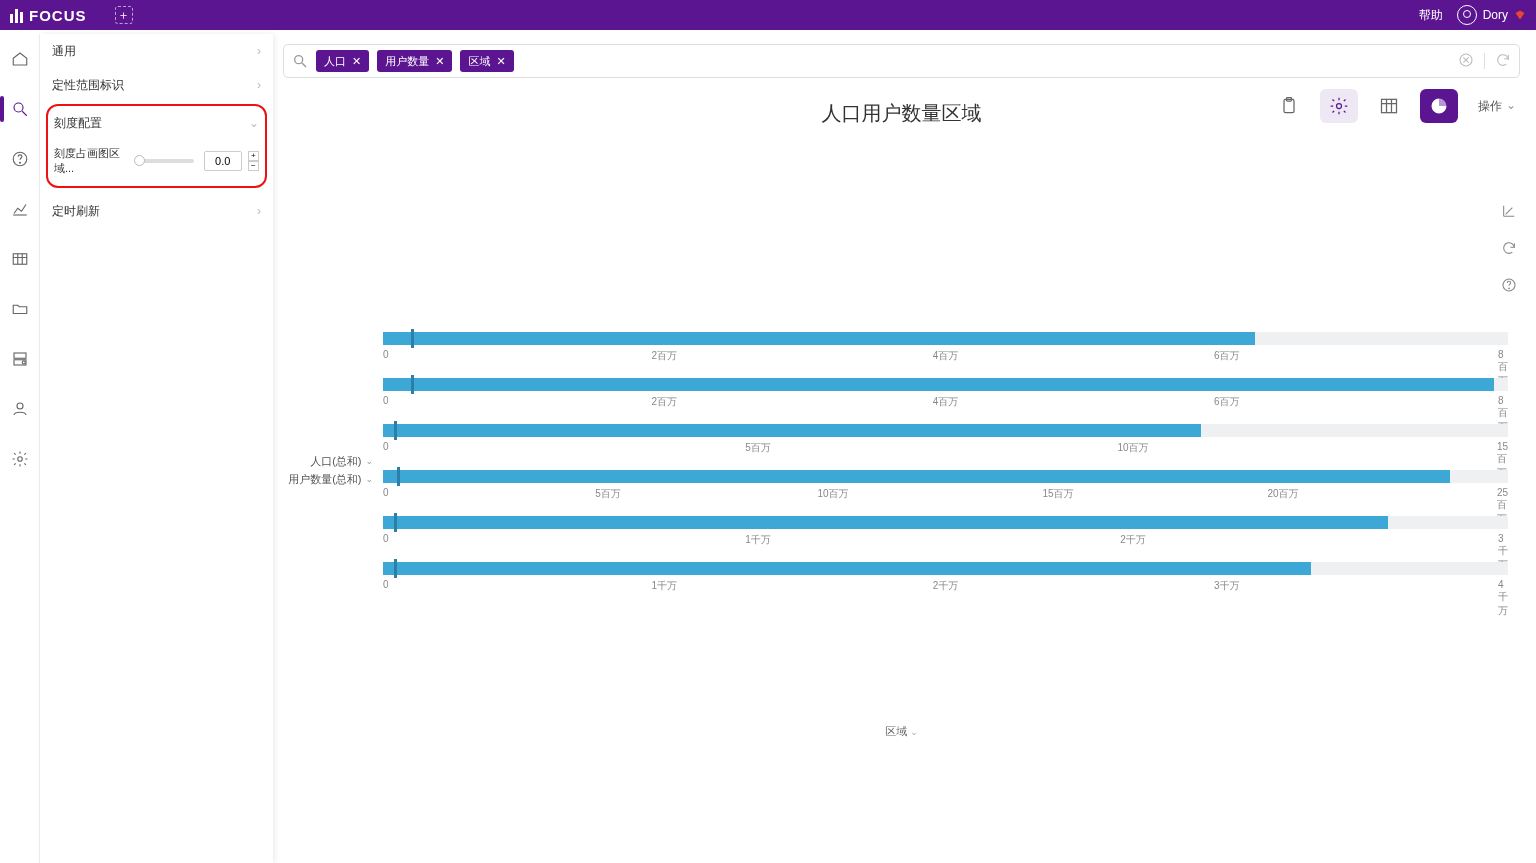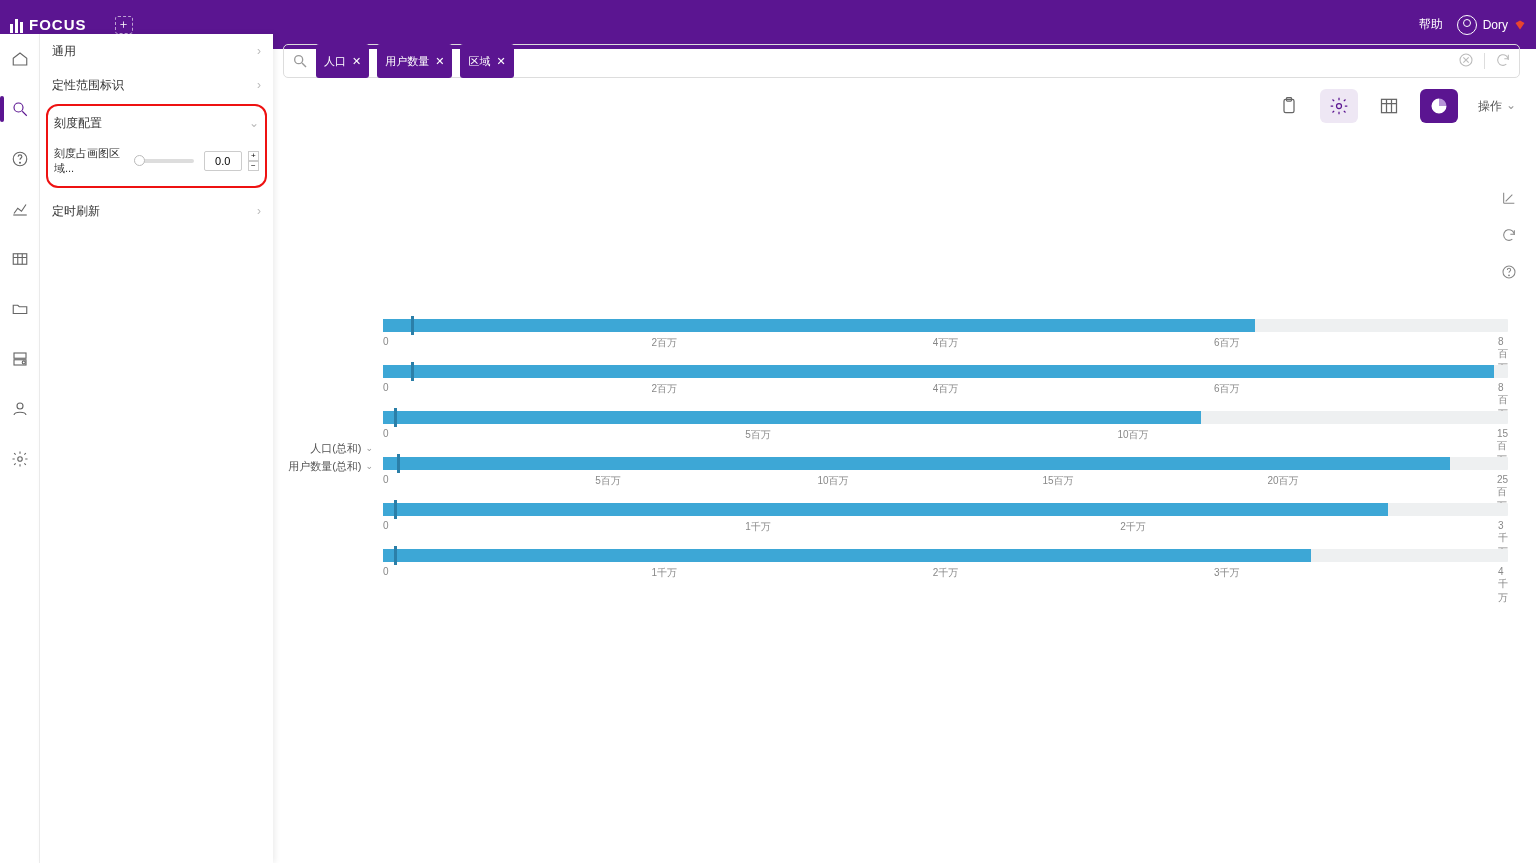--- a/index.html
+++ b/index.html
@@ -1,19 +1,19 @@
 <!DOCTYPE html>
 <html><head>
 <meta charset="utf-8">
 <style>
   * { box-sizing: border-box; margin: 0; padding: 0; }
   html, body { width: 1536px; height: 863px; font-family: "Microsoft YaHei", Arial, sans-serif; font-size: 12px; color: #333; background: #fff; overflow: hidden; }
 
   
-  .topbar { height: 49px; background: #5b1591; color: #fff; display: flex; align-items: center; padding: 13px 10px; }
+  .topbar { height: 30px; background: #5b1591; color: #fff; display: flex; align-items: center; padding: 13px 10px; }
   .logo-block { display: flex; align-items: center; gap: 6px; }
   .logo-bars { display: flex; align-items: flex-end; gap: 2px; height: 16px; }
   .logo-bars span { width: 3px; background: #fff; display: inline-block; }
   .logo-bars span:nth-child(1){height:9px} .logo-bars span:nth-child(2){height:14px} .logo-bars span:nth-child(3){height:11px}
   .logo-text { font-size: 15px; font-weight: 600; letter-spacing: 1px; }
   .add-tab { margin-left: 28px; width: 18px; height: 18px; border: 1px dashed rgba(255,255,255,.6); border-radius: 3px; display:flex;align-items:center;justify-content:center;color:#fff;font-size:12px;cursor:pointer;}
   .top-right { margin-left: auto; display: flex; align-items: center; gap: 14px; }
   .help-link { font-size: 12px; cursor:pointer;margin-left:16px; }
   .user-block { display:flex; align-items:center; gap:6px; cursor:pointer; }
   .avatar { width:20px;height:20px;border:1.5px solid #fff;border-radius:50%;display:flex;align-items:center;justify-content:center; }
@@ -43,21 +43,21 @@
   .slider-track{ flex:0 0 60px; height:4px; background:#ddd; border-radius:2px; position:relative; margin:0 4px;}
   .slider-thumb{ position:absolute; left:0; top:-4px; width:11px;height:11px;border-radius:50%;background:#fff;border:1px solid #bbb;}
   .num-field{ width:38px; height:20px; border:1px solid #ccc; border-radius:2px; font-size:11px; text-align:center; }
   .spin{ width:14px; display:flex;flex-direction:column; }
   .spin button{ height:10px;border:1px solid #ccc;background:#fff;font-size:8px;line-height:6px;padding:0;cursor:pointer;}
 
   
   .main{ position:absolute; top:34px; left:273px; right:0; bottom:0; padding:10px 16px 0 10px;}
   .query-bar{ height:34px; border:1px solid #ddd; border-radius:5px; display:flex; align-items:center; padding:0 8px; gap:8px;}
   .qb-search{ color:#888; }
-  .pill{ background:#5b1591; color:#fff; border-radius:3px; height:34px; display:flex;align-items:center; padding:0 8px; font-size:11px; gap:6px; cursor:default;}
+  .pill{ background:#5b1591; color:#fff; border-radius:3px; height:22px; display:flex;align-items:center; padding:0 8px; font-size:11px; gap:6px; cursor:default;}
   .pill .x{ cursor:pointer; font-size:11px;}
   .qb-right{ margin-left:auto; display:flex; align-items:center; gap:10px; color:#bbb;}
   .qb-right .icon{ cursor:pointer; }
   .qb-right .sep{ width:1px;height:16px;background:#ddd;}
 
   .toolbar{ display:flex; justify-content:flex-end; align-items:center; height:56px; padding-right:4px; gap:12px;}
   .tb-btn{ width:38px;height:34px;border-radius:6px;background:#fff;border:1px solid transparent;display:flex;align-items:center;justify-content:center;color:#444;cursor:pointer;}
   .tb-btn svg{width:20px;height:20px;fill:none;stroke:#666;stroke-width:1.5;}
   .tb-btn.light{ background:#eee7f4; }
   .tb-btn.light svg{stroke:#5b1591; fill:none;}
@@ -259,20 +259,21 @@
           <path d="M12 3a9 9 0 109 9h-9z" fill="#fff" stroke="none"></path>
           <path d="M12 3v9h9a9 9 0 00-9-9z" fill="#b794d8" stroke="none"></path>
         </svg>
       </div>
     <div class="op-link">
         <span>操作</span>
         <span style="color:#999">⌄</span>
       </div>
   </div>
 
+  <div class="chart-title">人口用户数量区域</div>
 
   <div class="chart-zone">
     <div class="y-labels">
       <div>
           <span>人口(总和)</span>
           <span class="dd">⌄</span>
         </div>
       <div>
           <span>用户数量(总和)</span>
           <span class="dd">⌄</span>
@@ -360,14 +361,17 @@
       <div><svg viewBox="0 0 24 24">
             <path d="M20 12a8 8 0 10-3 6.3M20 5v6h-6"></path>
           </svg></div>
       <div><svg viewBox="0 0 24 24">
             <circle cx="12" cy="12" r="9"></circle>
             <path d="M9.5 9a2.5 2.5 0 115 0c0 1.5-2.5 2-2.5 4"></path>
             <circle cx="12" cy="17" r=".6" fill="#888"></circle>
           </svg></div>
     </div>
 
+    <div class="x-footer">
+      <span>区域</span><span class="dd">⌄</span>
+    </div>
   </div>
 </div>
 
 </body></html>

